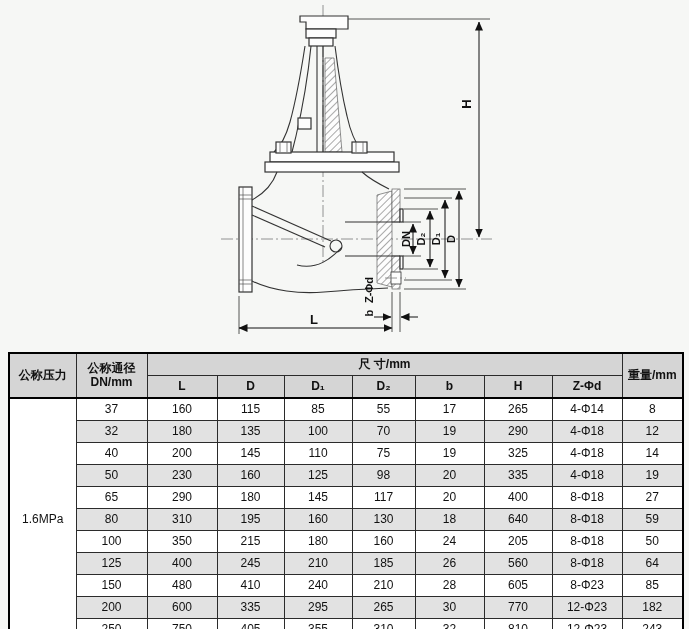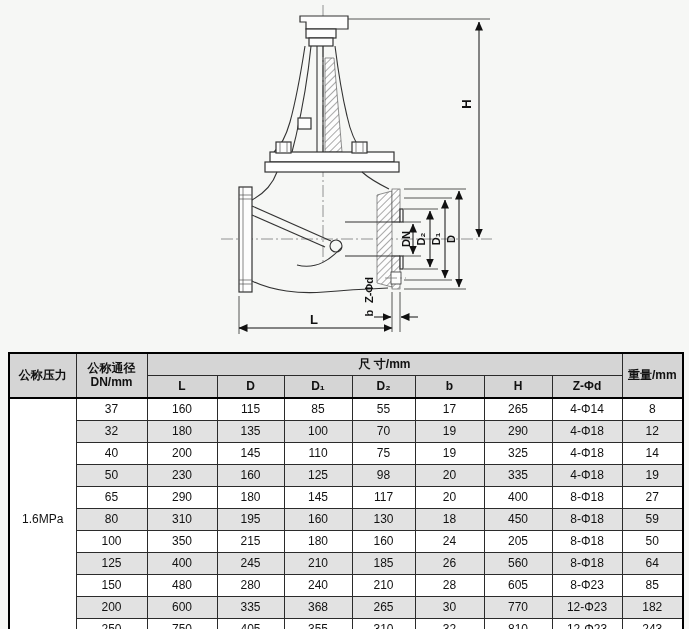--- a/index.html
+++ b/index.html
@@ -227,21 +227,21 @@
         <td>8-Φ18</td>
         <td>27</td>
       </tr>
       <tr>
         <td>80</td>
         <td>310</td>
         <td>195</td>
         <td>160</td>
         <td>130</td>
         <td>18</td>
-        <td>450</td>
+        <td>640</td>
         <td>8-Φ18</td>
         <td>59</td>
       </tr>
       <tr>
         <td>100</td>
         <td>350</td>
         <td>215</td>
         <td>180</td>
         <td>160</td>
         <td>24</td>
@@ -256,33 +256,33 @@
         <td>210</td>
         <td>185</td>
         <td>26</td>
         <td>560</td>
         <td>8-Φ18</td>
         <td>64</td>
       </tr>
       <tr>
         <td>150</td>
         <td>480</td>
-        <td>280</td>
+        <td>410</td>
         <td>240</td>
         <td>210</td>
         <td>28</td>
         <td>605</td>
         <td>8-Φ23</td>
         <td>85</td>
       </tr>
       <tr>
         <td>200</td>
         <td>600</td>
         <td>335</td>
-        <td>368</td>
+        <td>295</td>
         <td>265</td>
         <td>30</td>
         <td>770</td>
         <td>12-Φ23</td>
         <td>182</td>
       </tr>
       <tr>
         <td>250</td>
         <td>750</td>
         <td>405</td>

